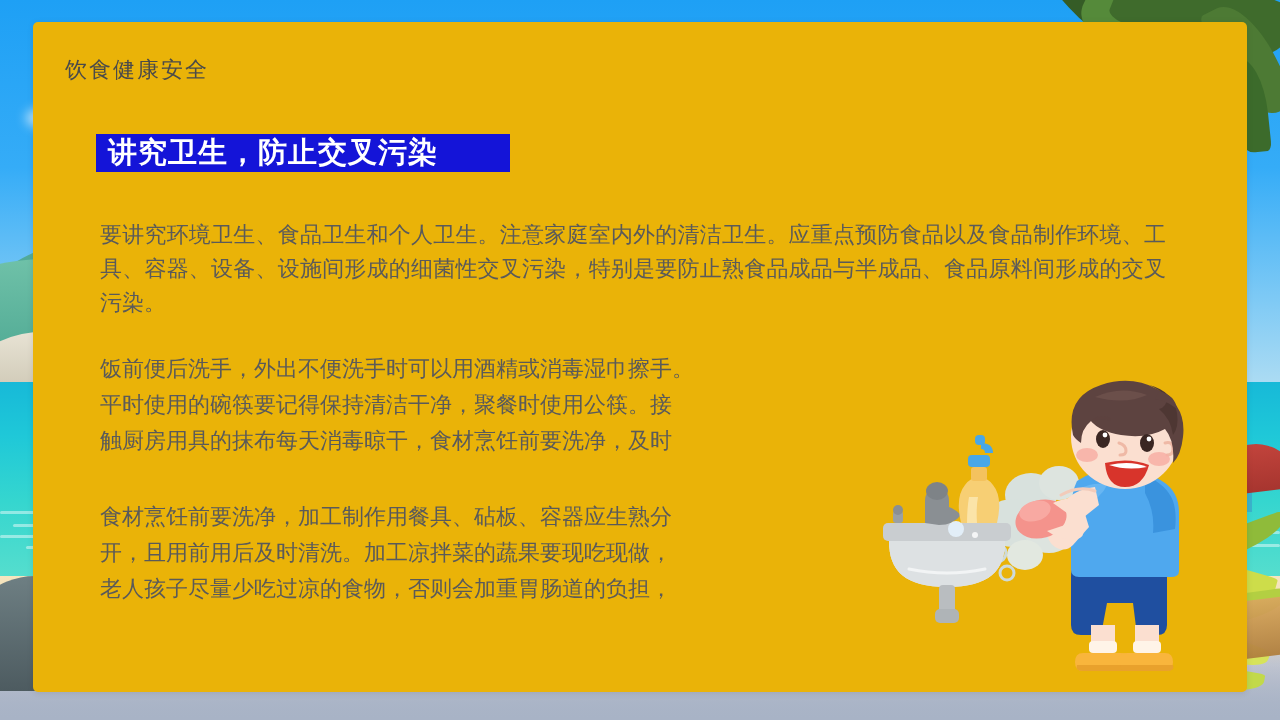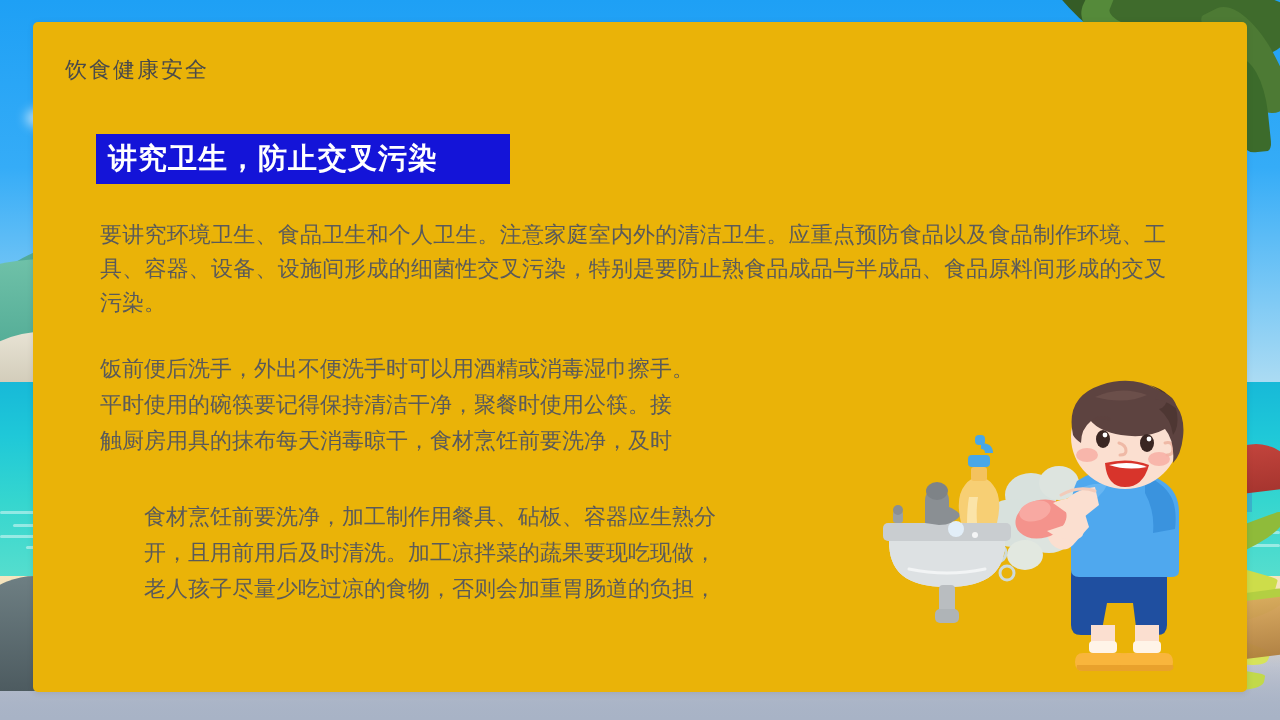--- a/index.html
+++ b/index.html
@@ -117,21 +117,21 @@
   }
 
   #eyebrow{
     position:absolute; left:32px; top:33px;
     font-family:"Liberation Serif", serif;
     font-size:22px; color:#4a4a4a; letter-spacing:2px;
   }
 
   #title-banner{
     position:absolute; left:63px; top:112px;
-    width:414px; height:50px;
+    width:414px; height:38px;
     background:#1414d8;
     display:flex; align-items:center;
   }
   #title-text{
     font-family:"Liberation Sans", sans-serif;
     font-weight:bold; font-size:29px; color:#ffffff;
     letter-spacing:1px; padding-left:12px;
     white-space:nowrap;
   }
 
@@ -147,21 +147,20 @@
     line-height:34px; text-align:justify; text-justify:inter-ideograph;
     text-indent:0;
   }
   #para-2{
     left:67px; top:329px; width:680px;
     line-height:36px;
   }
   #para-3{
     left:67px; top:477px; width:680px;
     line-height:36px;
-    margin-left:44px;
   }
 
   
   #illus{ position:absolute; left:830px; top:355px; width:350px; height:300px; }
 
   
   .nowrapline{ display:block; }
 </style>
 </head>
 <body>

